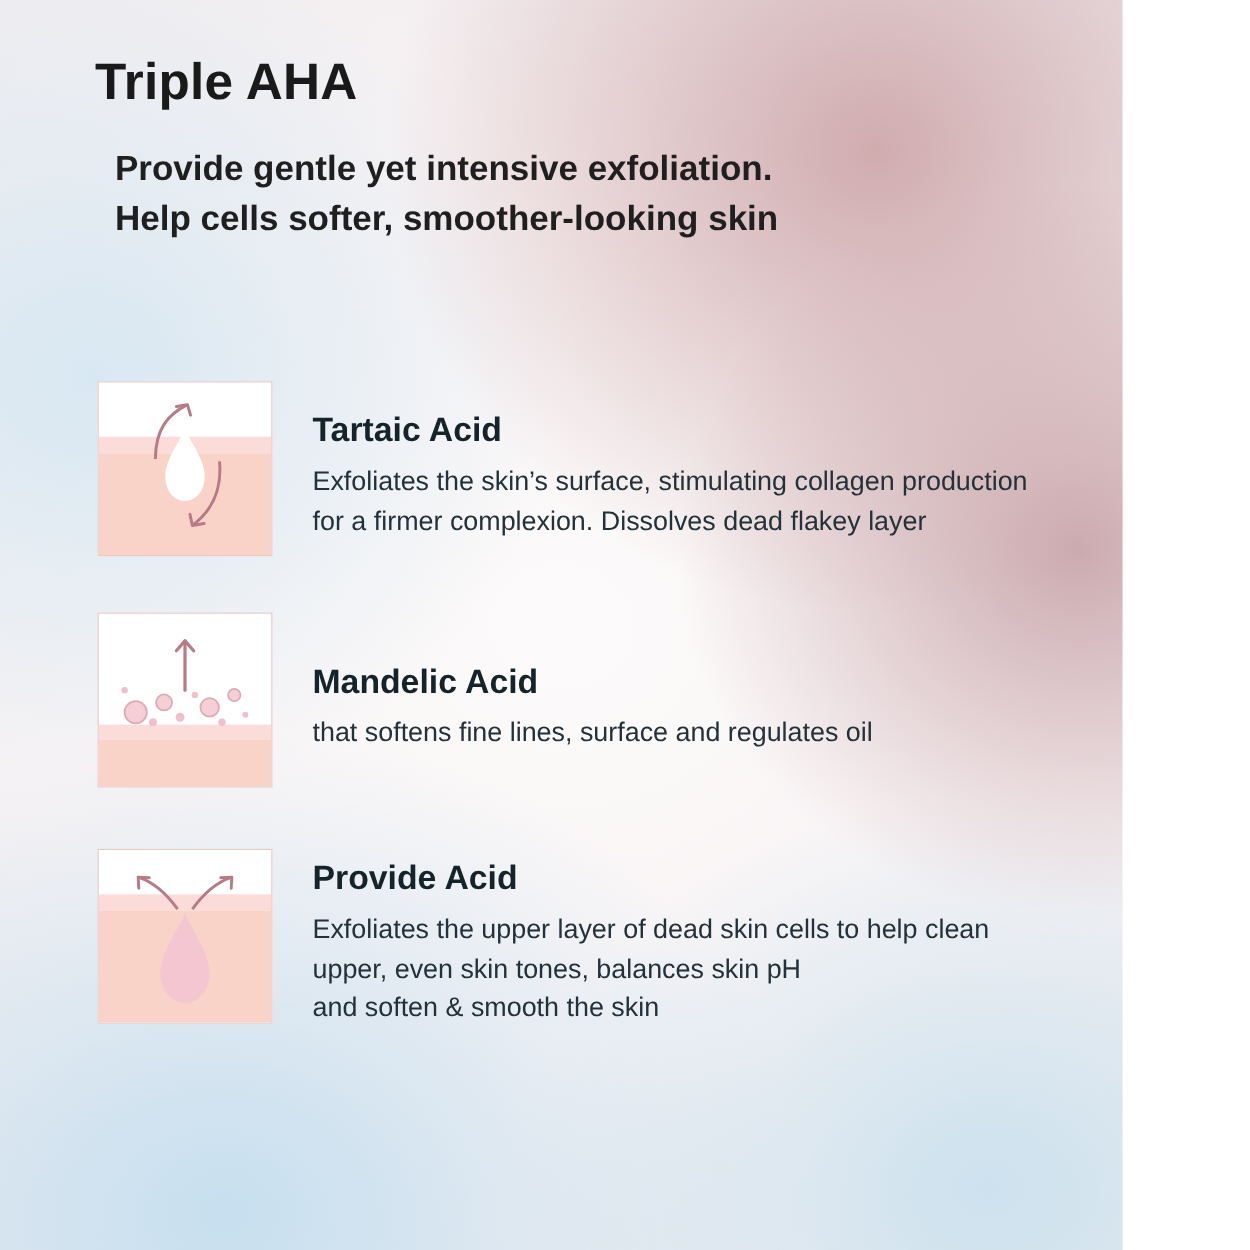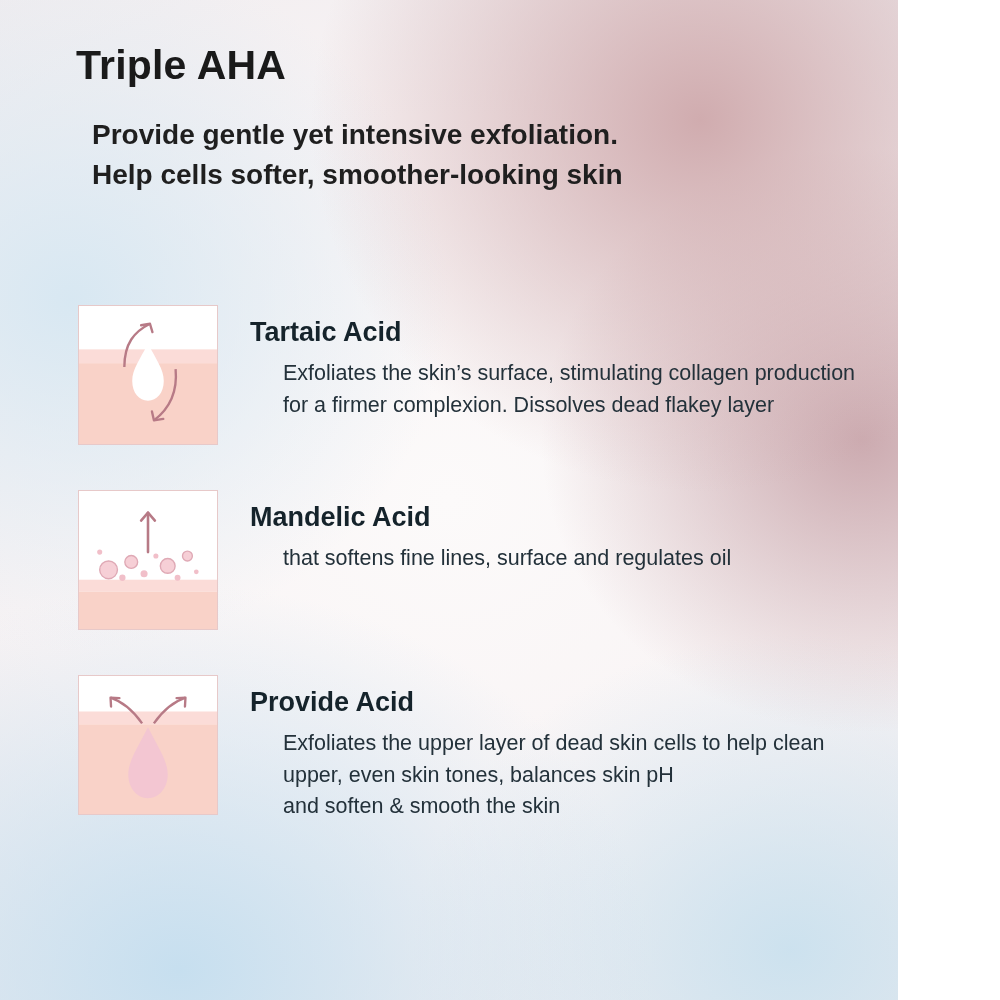--- a/index.html
+++ b/index.html
@@ -48,21 +48,21 @@
     white-space: nowrap;
   }
   .rows {
     position: absolute;
     left: 78px;
     top: 305px;
     width: 880px;
   }
   .row {
     display: flex;
-    align-items: flex-start;
+    align-items: center;
     margin-bottom: 45px;
   }
   .icon-box {
     width: 140px;
     height: 140px;
     flex: 0 0 140px;
     border: 1px solid #e7c9c9;
     background: #ffffff;
     position: relative;
     overflow: hidden;
@@ -80,21 +80,20 @@
   .row-title {
     font-size: 27px;
     font-weight: bold;
     color: #15232b;
     margin-bottom: 10px;
   }
   .row-desc {
     font-size: 21.5px;
     line-height: 1.47;
     color: #23313a;
-    margin-left: 33px;
   }
   .row-desc div {
     white-space: nowrap;
   }
 </style>
 </head>
 <body>
 
 <div class="poster">
 

